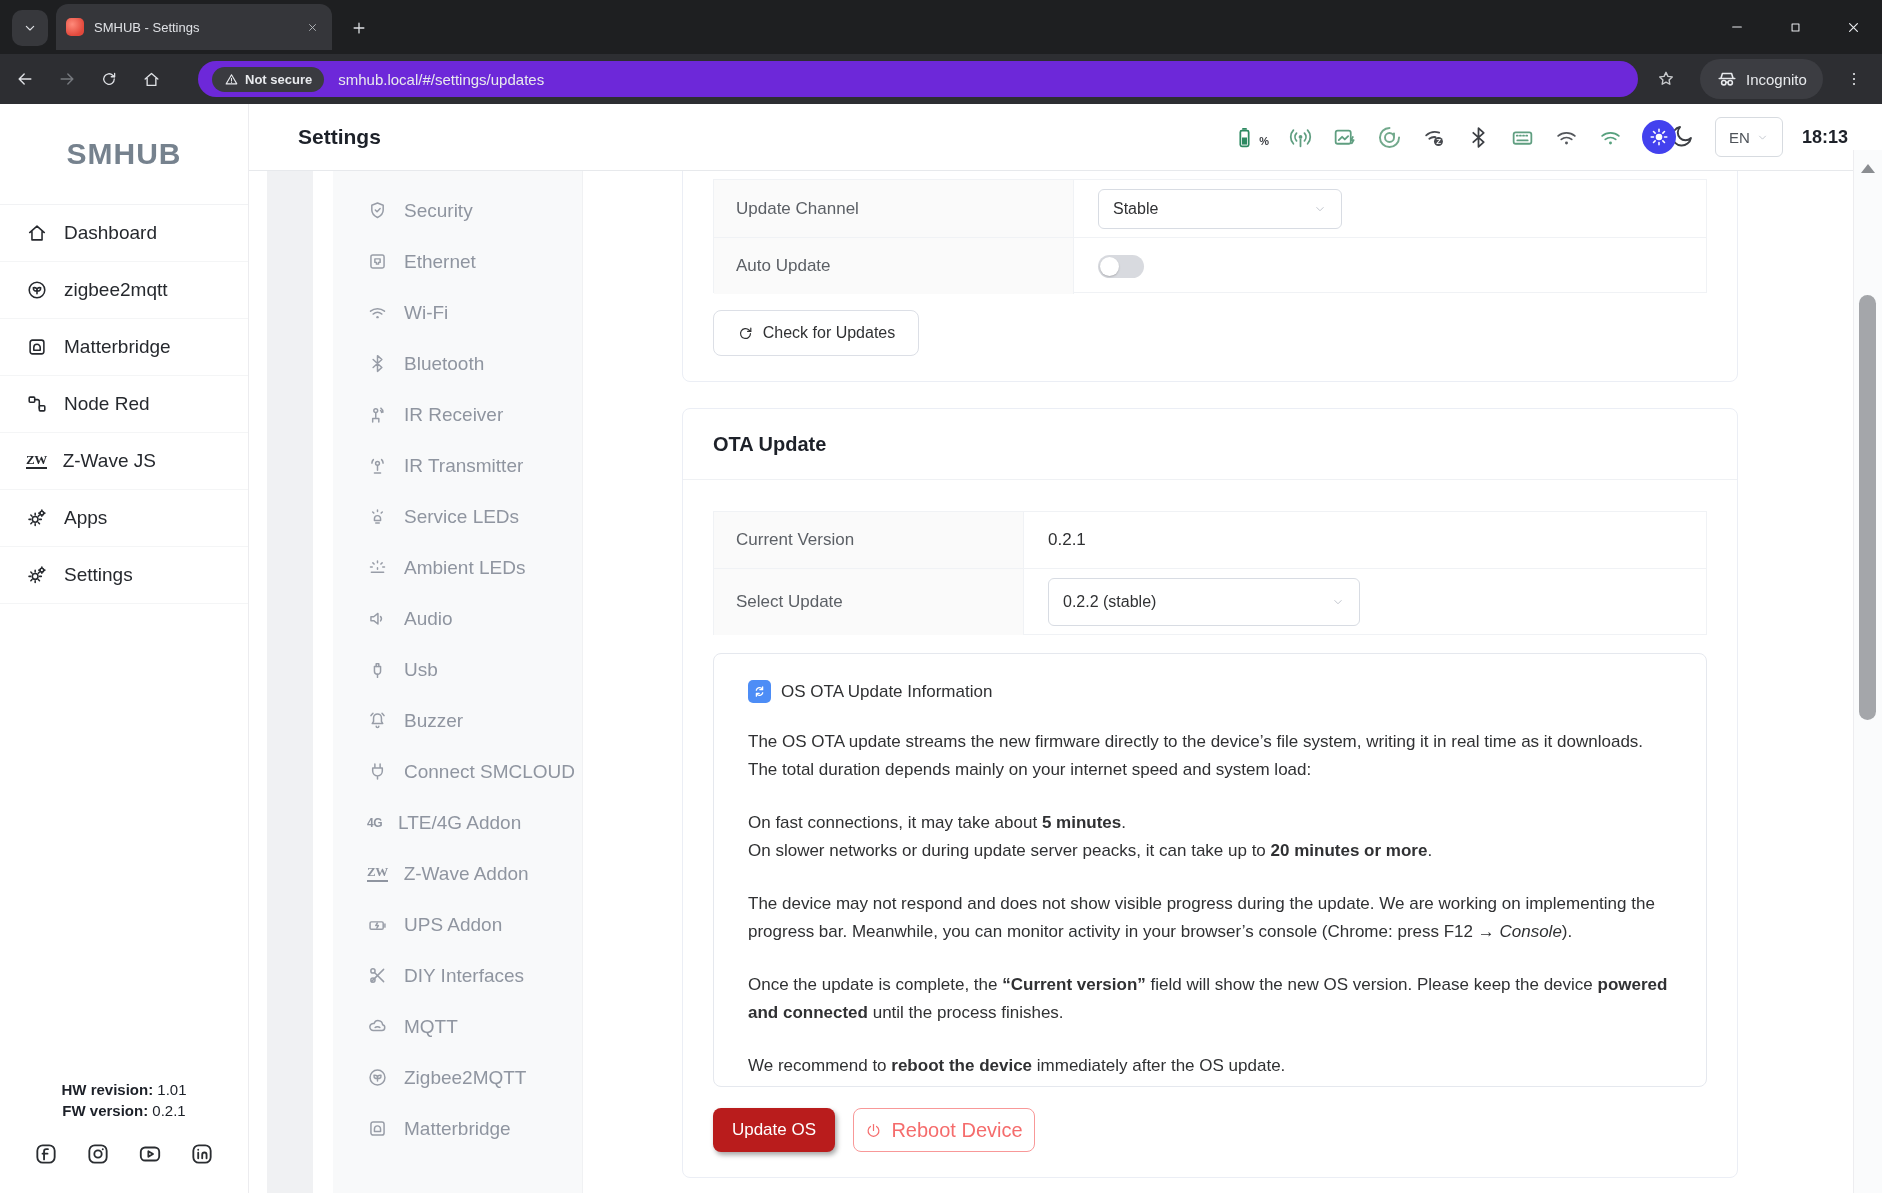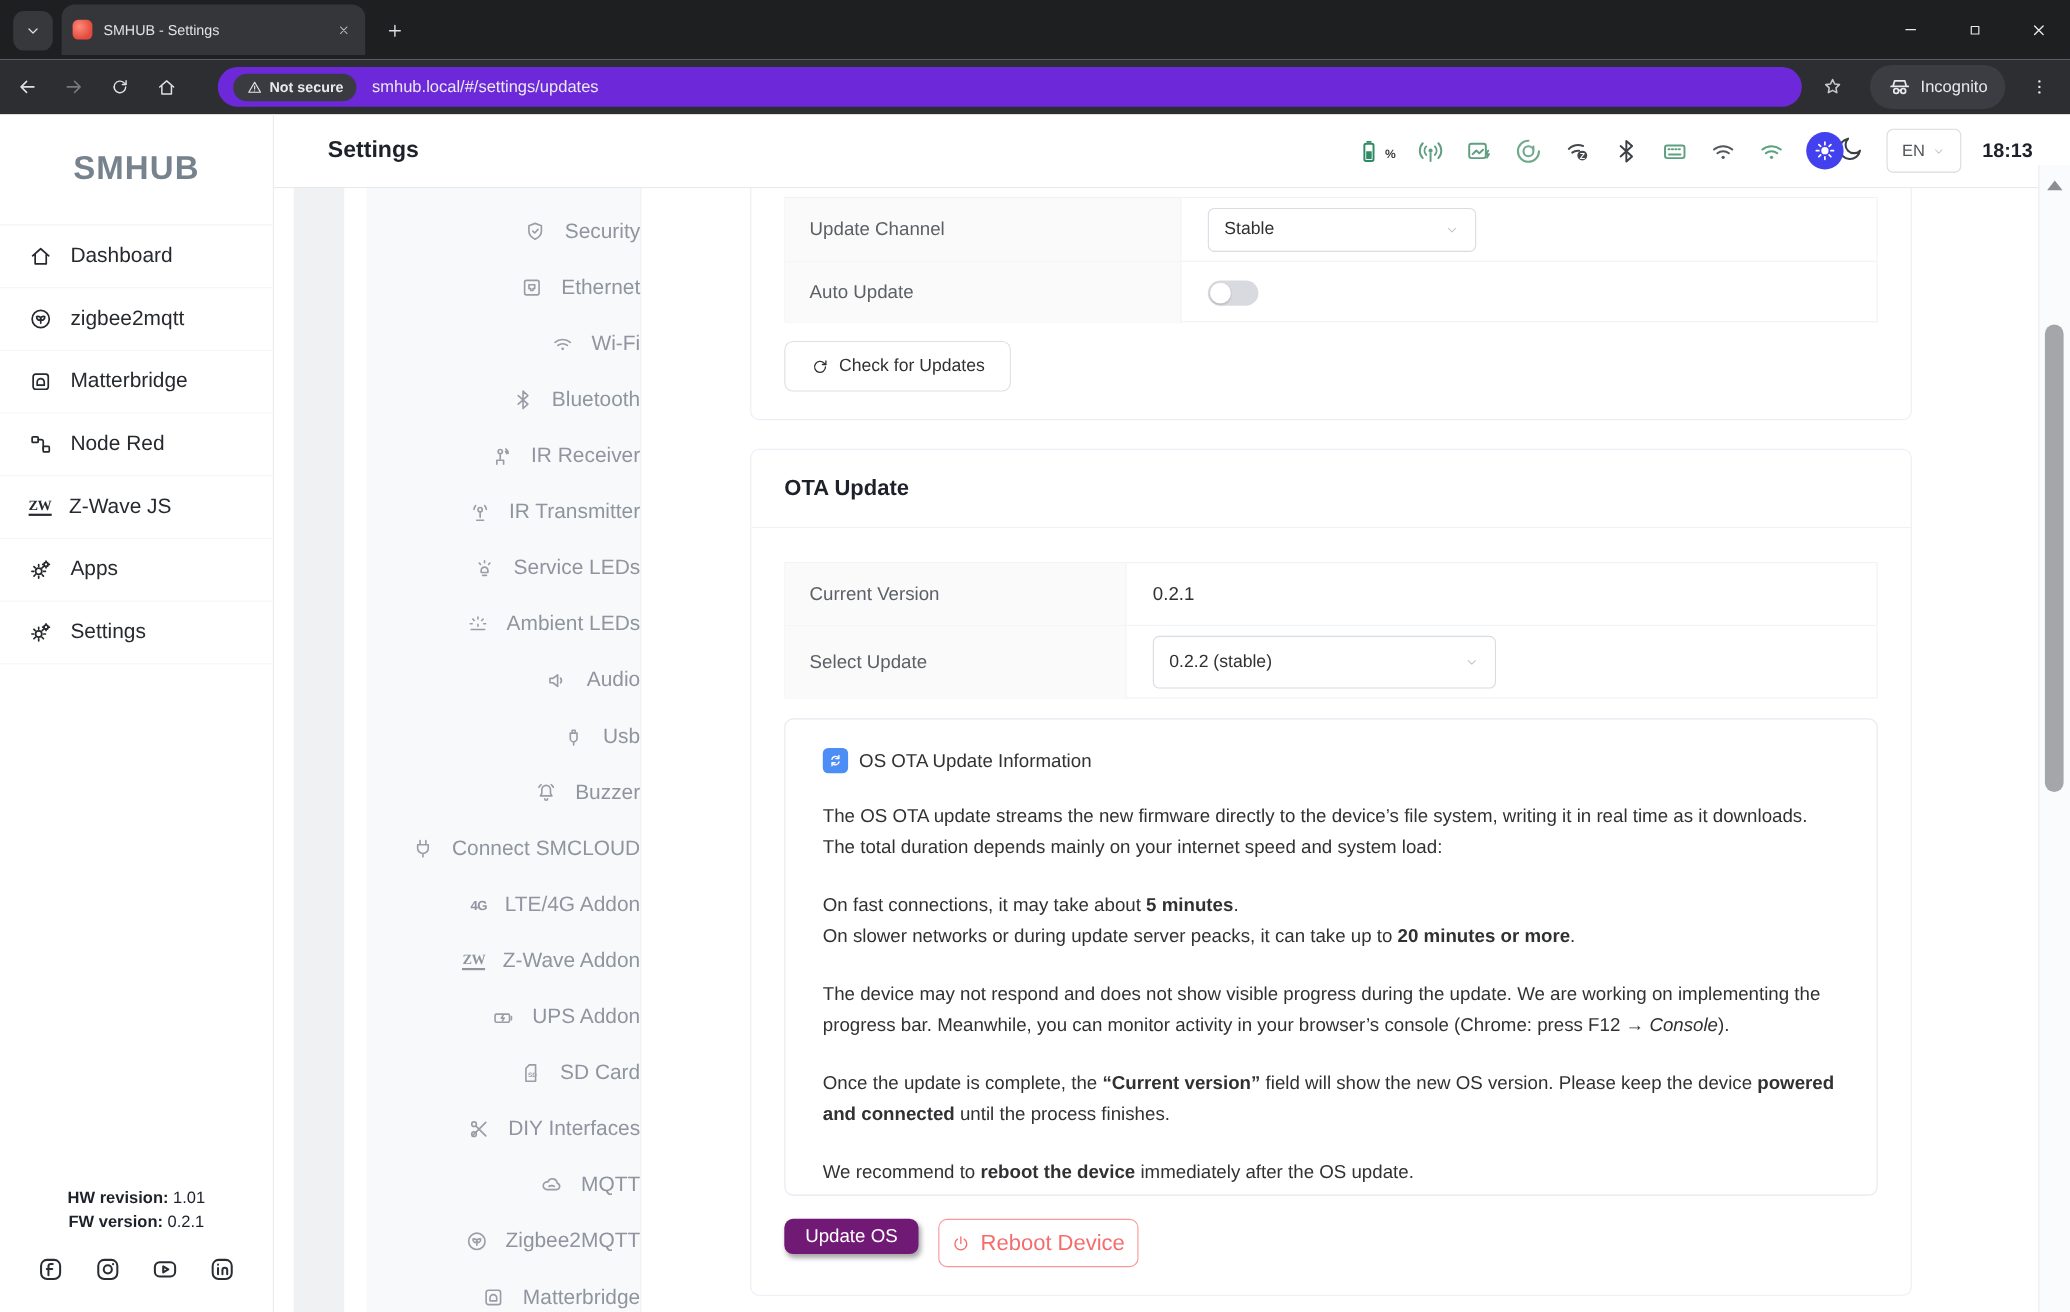--- a/index.html
+++ b/index.html
@@ -54,21 +54,21 @@
   .moonwrap{color:#3c3f44;margin-left:-7px;}
   .moonwrap .ic{width:27px;height:27px;}
   .enbox{width:66px;height:38px;border:1px solid #d7dbe0;border-radius:6px;display:flex;align-items:center;justify-content:center;gap:6px;
          color:#4e5359;font-size:15px;background:#fff;}
   .enbox .ic{width:13px;height:13px;color:#c0c4cc;}
   .clock{font-size:18px;font-weight:700;color:#1d2129;}
   
   .contentwrap{position:absolute;left:248px;top:170px;right:0;bottom:0;background:#fff;overflow:hidden;}
   .gutter{position:absolute;left:19px;top:0;width:46px;bottom:0;background:#f0f1f3;}
   .submenu{position:absolute;left:85px;top:0;width:250px;bottom:0;background:#f8f9fa;border-right:1px solid #f0f1f3;padding-top:15px;box-sizing:border-box;}
-  .mitem{height:51px;display:flex;align-items:center;padding-left:34px;color:#8f95a0;cursor:pointer;justify-content:flex-end;}
+  .mitem{height:51px;display:flex;align-items:center;padding-left:34px;color:#8f95a0;cursor:pointer;}
   .mitem .ic{width:21px;height:21px;color:#989da7;flex:0 0 auto;}
   .mlabel{font-size:19px;margin-left:16px;}
   .main{position:absolute;left:336px;top:0;right:28px;bottom:0;background:#fff;}
   .card{position:absolute;left:98px;width:1056px;border:1px solid #ebeef5;border-radius:8px;background:#fff;box-sizing:border-box;}
   .card1{top:-14px;height:226px;}
   .card2{top:238px;height:770px;}
   .tbl{position:absolute;left:30px;right:30px;border:1px solid #f0f2f5;box-sizing:border-box;}
   .trow{display:flex;border-bottom:1px solid #f0f2f5;}
   .trow:last-child{border-bottom:none;}
   .tlabel{background:#fafafa;border-right:1px solid #f0f2f5;display:flex;align-items:center;padding-left:22px;
@@ -85,21 +85,21 @@
   .cardtitle{height:70px;border-bottom:1px solid #eff1f4;display:flex;align-items:center;padding-left:30px;
              font-size:20px;font-weight:700;color:#1d2129;}
   .infobox{position:absolute;left:30px;right:30px;top:244px;height:434px;border:1px solid #e5e8ee;border-radius:8px;
            box-sizing:border-box;padding:26px 34px;color:#303133;}
   .infotitle{display:flex;align-items:center;gap:10px;font-size:17px;}
   .cycleicon{width:23px;height:23px;border-radius:5px;background:#4d8df6;color:#fff;display:flex;align-items:center;justify-content:center;flex:0 0 auto;}
   .cycleicon .ic{width:15px;height:15px;stroke-width:2;}
   .para{font-size:17px;line-height:28px;margin:25px 0 0 0;white-space:pre-line;}
   .para b{font-weight:700;}
   .actions{position:absolute;left:30px;top:699px;display:flex;gap:18px;}
-  .updatebtn{width:122px;height:32px;background:#701a75;color:#fff;font-size:17px;border:none;box-shadow:2px 3px 5px rgba(0,0,0,.35);}
+  .updatebtn{width:122px;height:44px;background:#b91c1c;color:#fff;font-size:17px;border:none;box-shadow:2px 3px 5px rgba(0,0,0,.35);}
   .rebootbtn{width:182px;height:44px;background:#fff;border:1px solid #f89898;color:#f56c6c;font-size:20px;}
   
   .pscroll{position:absolute;right:0;top:150px;width:28px;bottom:0;background:#fafbfc;border-left:1px solid #ededf0;z-index:5;}
   .scrollup{position:absolute;left:7px;top:14px;width:0;height:0;border-left:7px solid transparent;border-right:7px solid transparent;border-bottom:9px solid #8a8d91;}
   .thumb{position:absolute;left:5px;top:145px;width:17px;height:425px;border-radius:9px;background:#a4a6aa;}
   .ic{fill:none;stroke:currentColor;stroke-width:1.7;stroke-linecap:round;stroke-linejoin:round;}
 </style>
 </head>
 <body>
 
@@ -581,26 +581,20 @@
       </div>
     <div class="mitem">
         <span class="zwmark">ZW</span>
         <span class="mlabel">Z-Wave Addon</span>
       </div>
     <div class="mitem">
         <svg class="ic">
           <use href="#i-batt"></use>
         </svg>
         <span class="mlabel">UPS Addon</span>
-      </div>
-    <div class="mitem">
-        <svg class="ic">
-          <use href="#i-sd"></use>
-        </svg>
-        <span class="mlabel">SD Card</span>
       </div>
     <div class="mitem">
         <svg class="ic">
           <use href="#i-tools"></use>
         </svg>
         <span class="mlabel">DIY Interfaces</span>
       </div>
     <div class="mitem">
         <svg class="ic">
           <use href="#i-cloud"></use>

